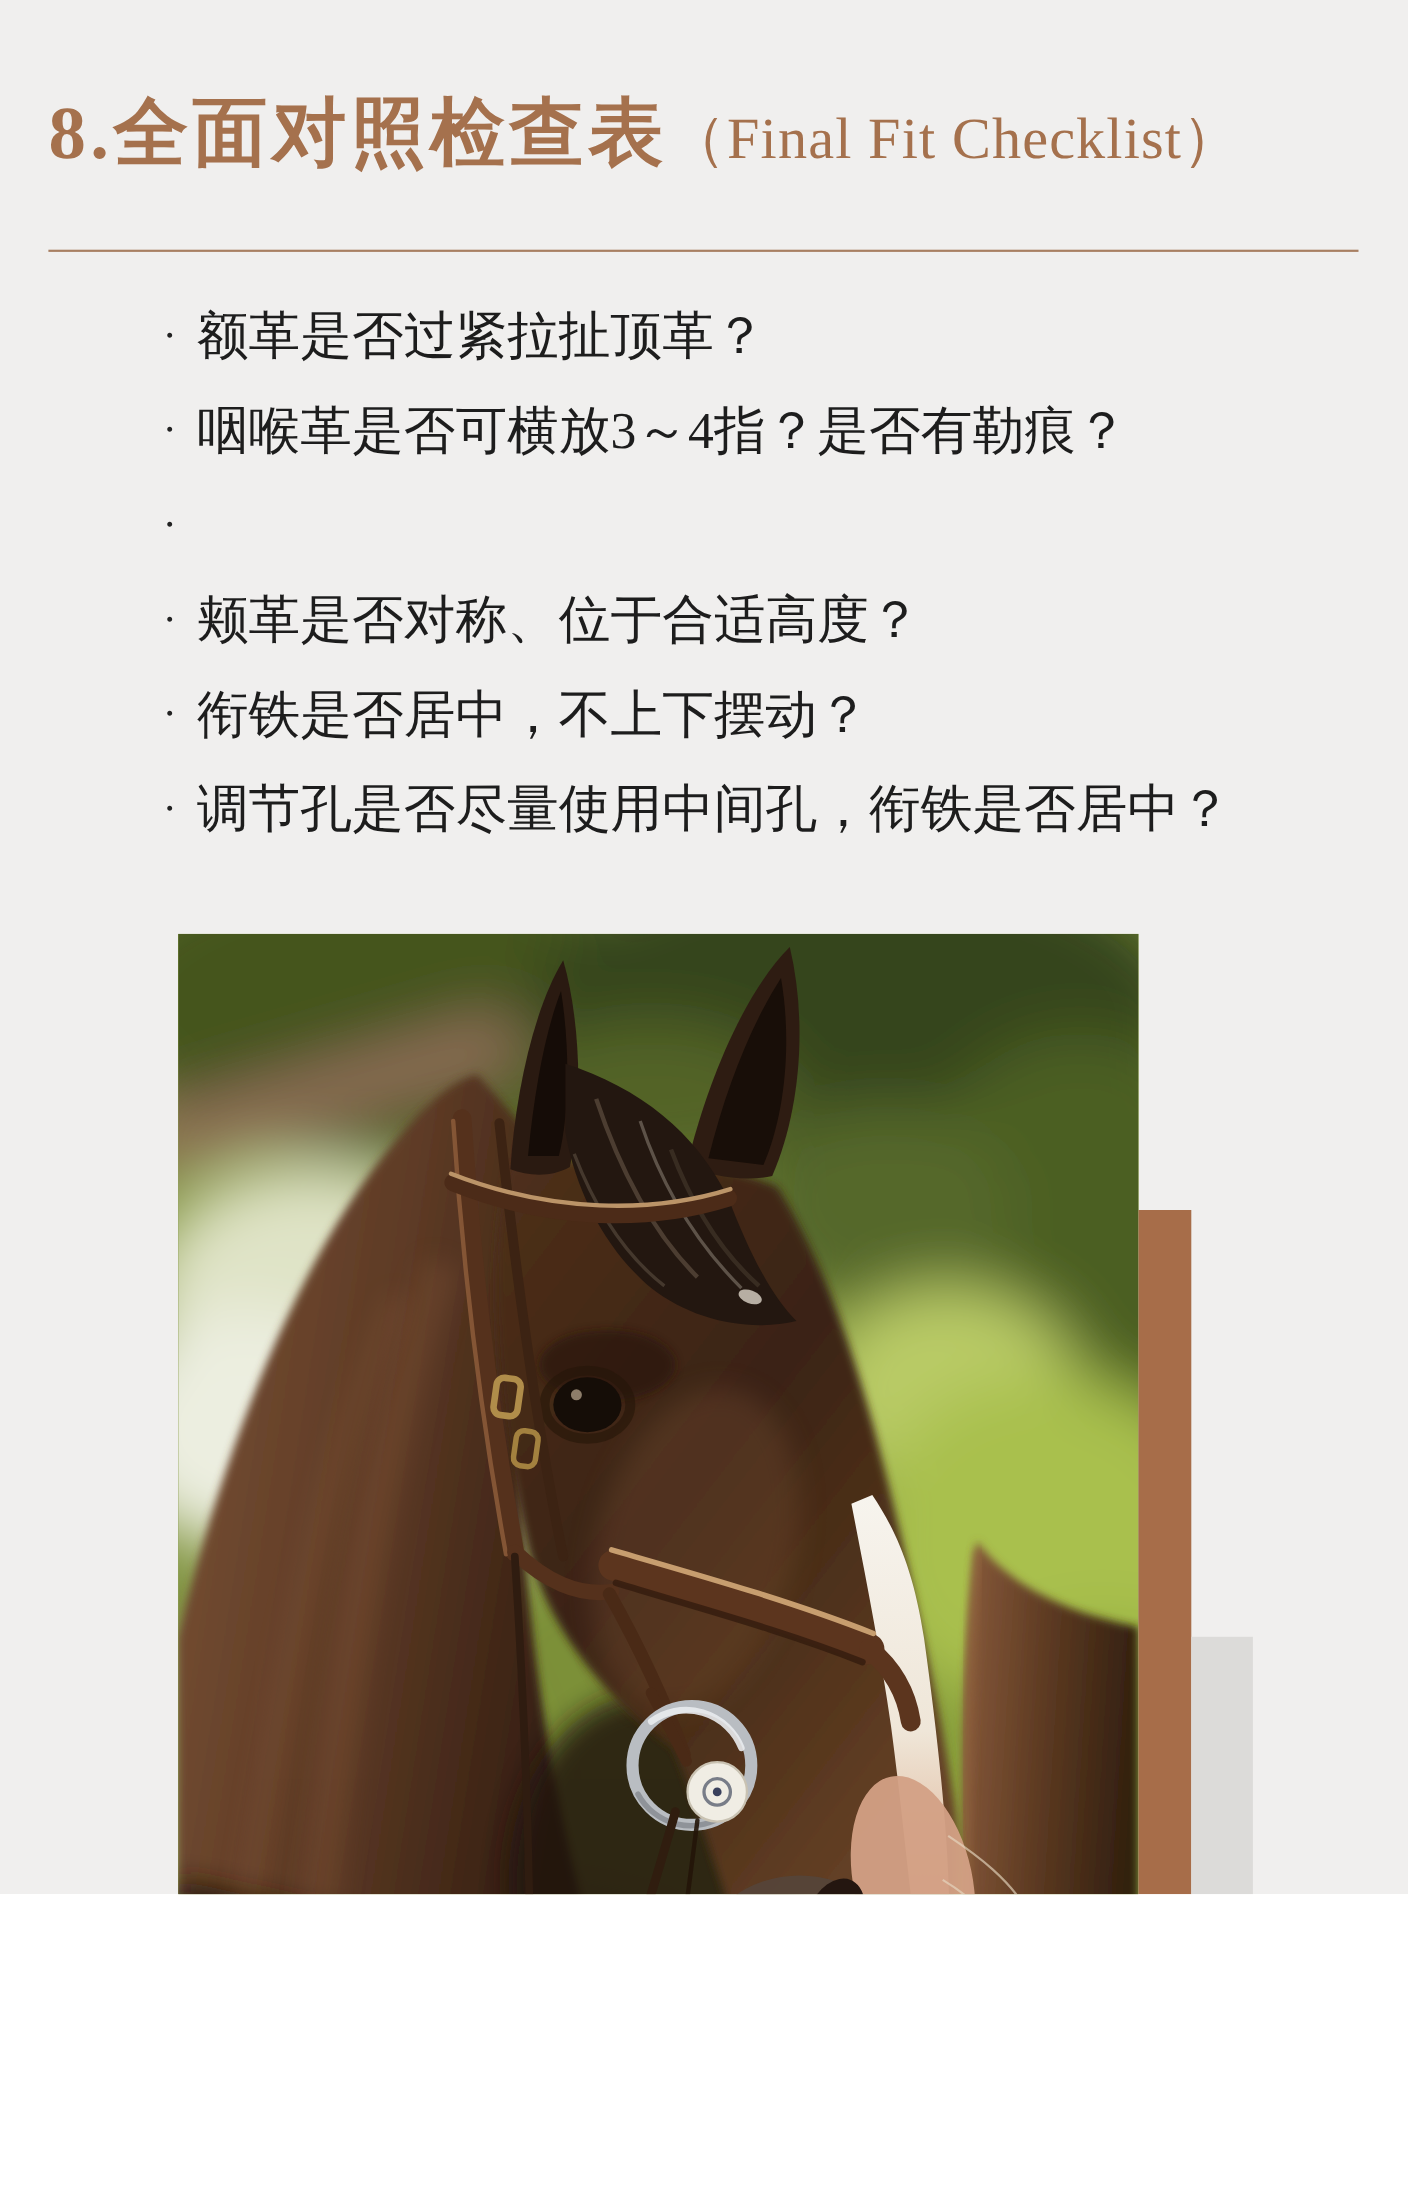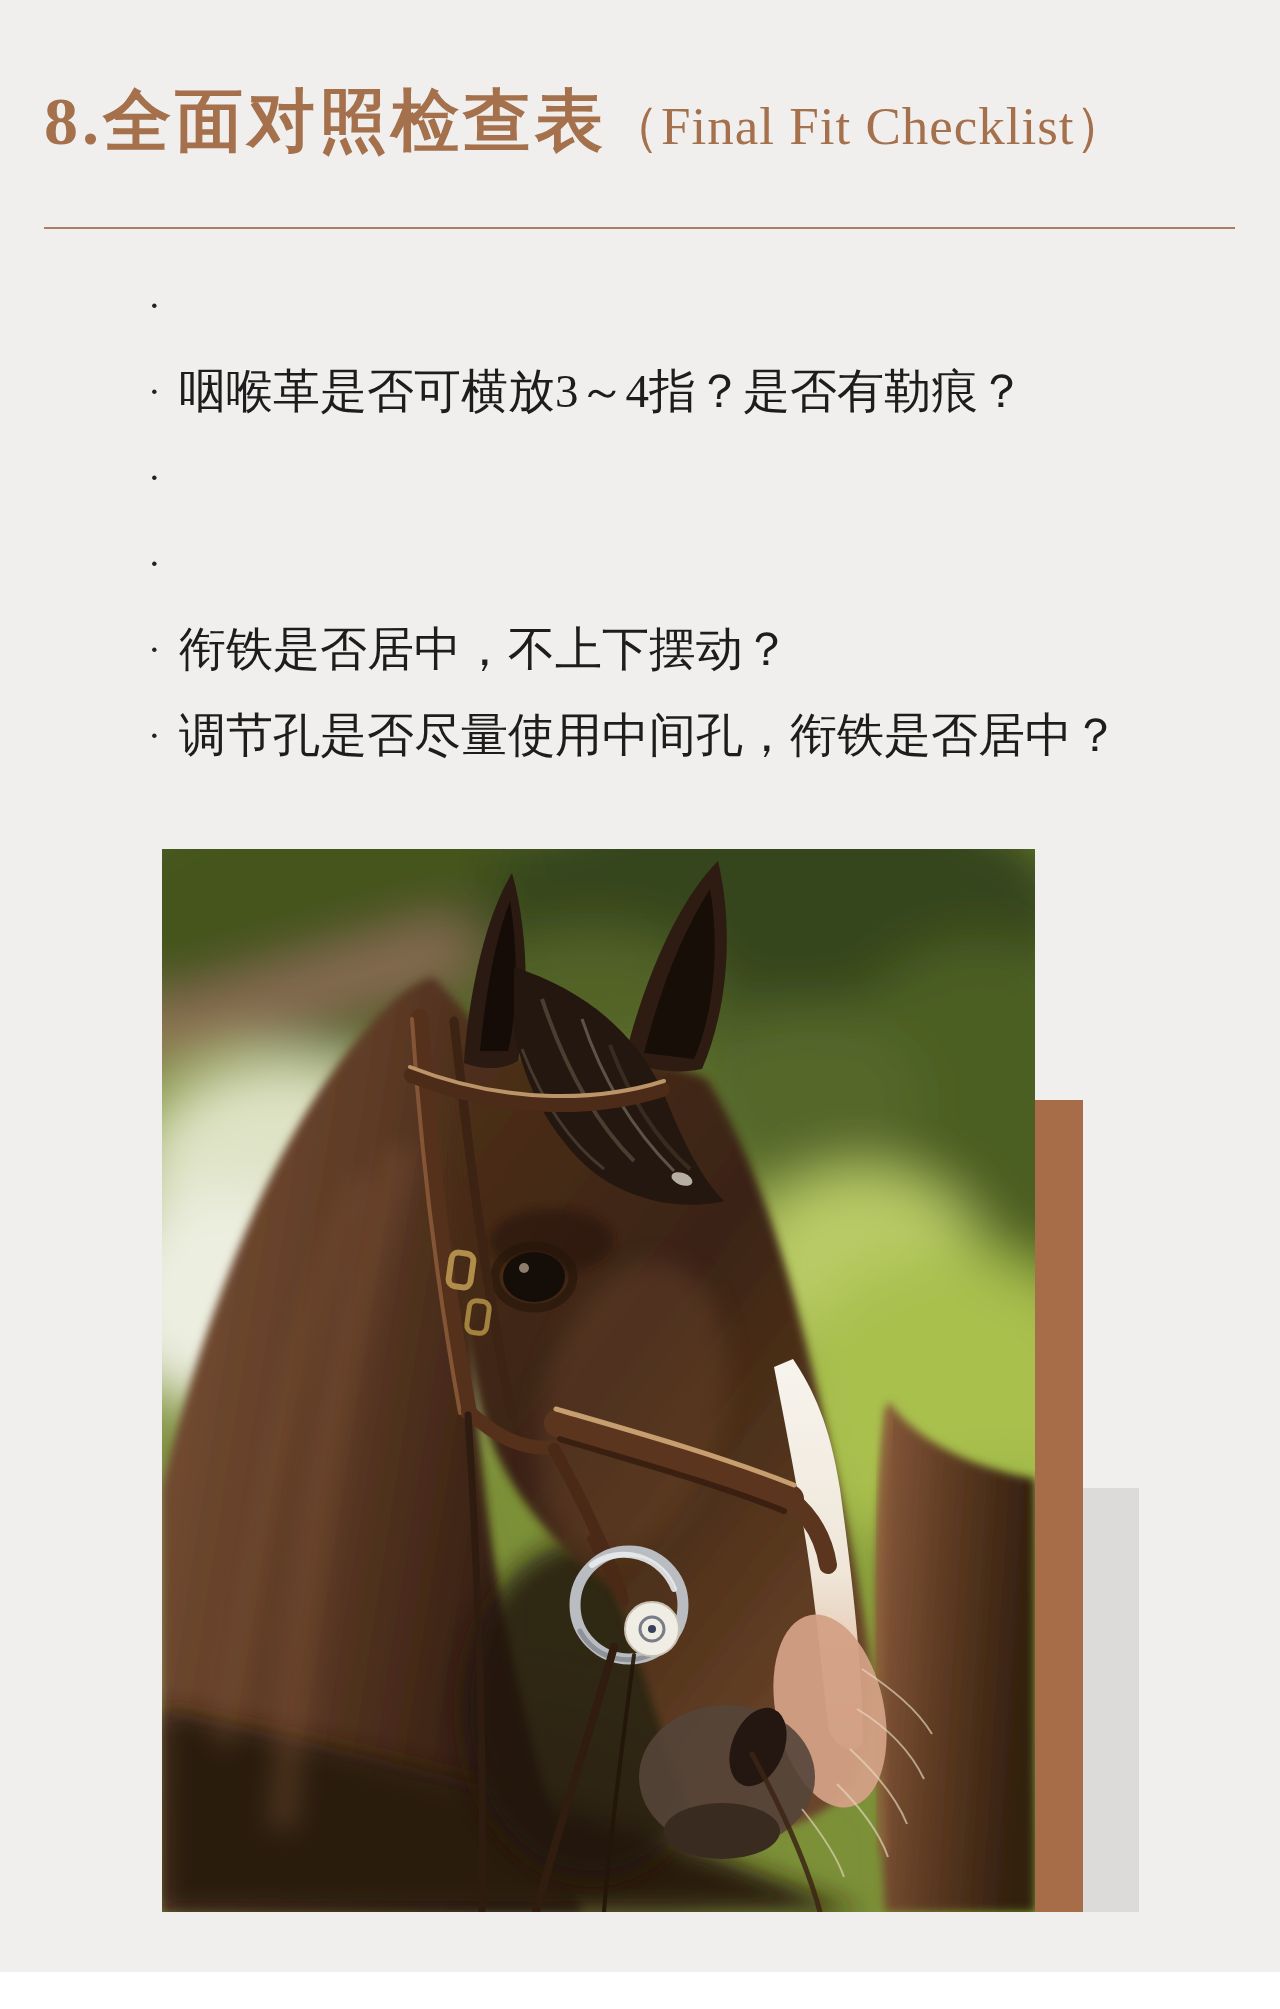--- a/index.html
+++ b/index.html
@@ -1,18 +1,18 @@
 <!DOCTYPE html>
 <html><head>
 <meta charset="utf-8">
 <style>
   html,body{margin:0;padding:0;}
   .page{
     position:relative;
-    width:1280px;height:1972px;
+    width:1280px;height:1722px;
     background:#f0efee;
     font-family:"Liberation Serif","DejaVu Serif",serif;
     overflow:hidden;
   }
   
   .title{
     position:absolute;left:44px;top:84px;margin:0;
     color:#a5714d;white-space:nowrap;line-height:1.1;font-weight:600;
   }
   .title .t-zh{font-size:68px;letter-spacing:4px;}
@@ -50,30 +50,32 @@
 <div class="page">
 
   <h1 class="title">
     <span class="t-zh">8.全面对照检查表</span><span class="t-en">（Final Fit Checklist）</span>
   </h1>
   <div class="divider"></div>
 
   <ul class="checklist">
     <li>
         <span class="bullet">·</span>
+        <span>额革是否过紧拉扯顶革？</span>
       </li>
     <li>
         <span class="bullet">·</span>
         <span>咽喉革是否可横放3～4指？是否有勒痕？</span>
       </li>
     <li>
         <span class="bullet">·</span>
       </li>
     <li>
         <span class="bullet">·</span>
+        <span>颊革是否对称、位于合适高度？</span>
       </li>
     <li>
         <span class="bullet">·</span>
         <span>衔铁是否居中，不上下摆动？</span>
       </li>
     <li>
         <span class="bullet">·</span>
         <span>调节孔是否尽量使用中间孔，衔铁是否居中？</span>
       </li>
   </ul>

